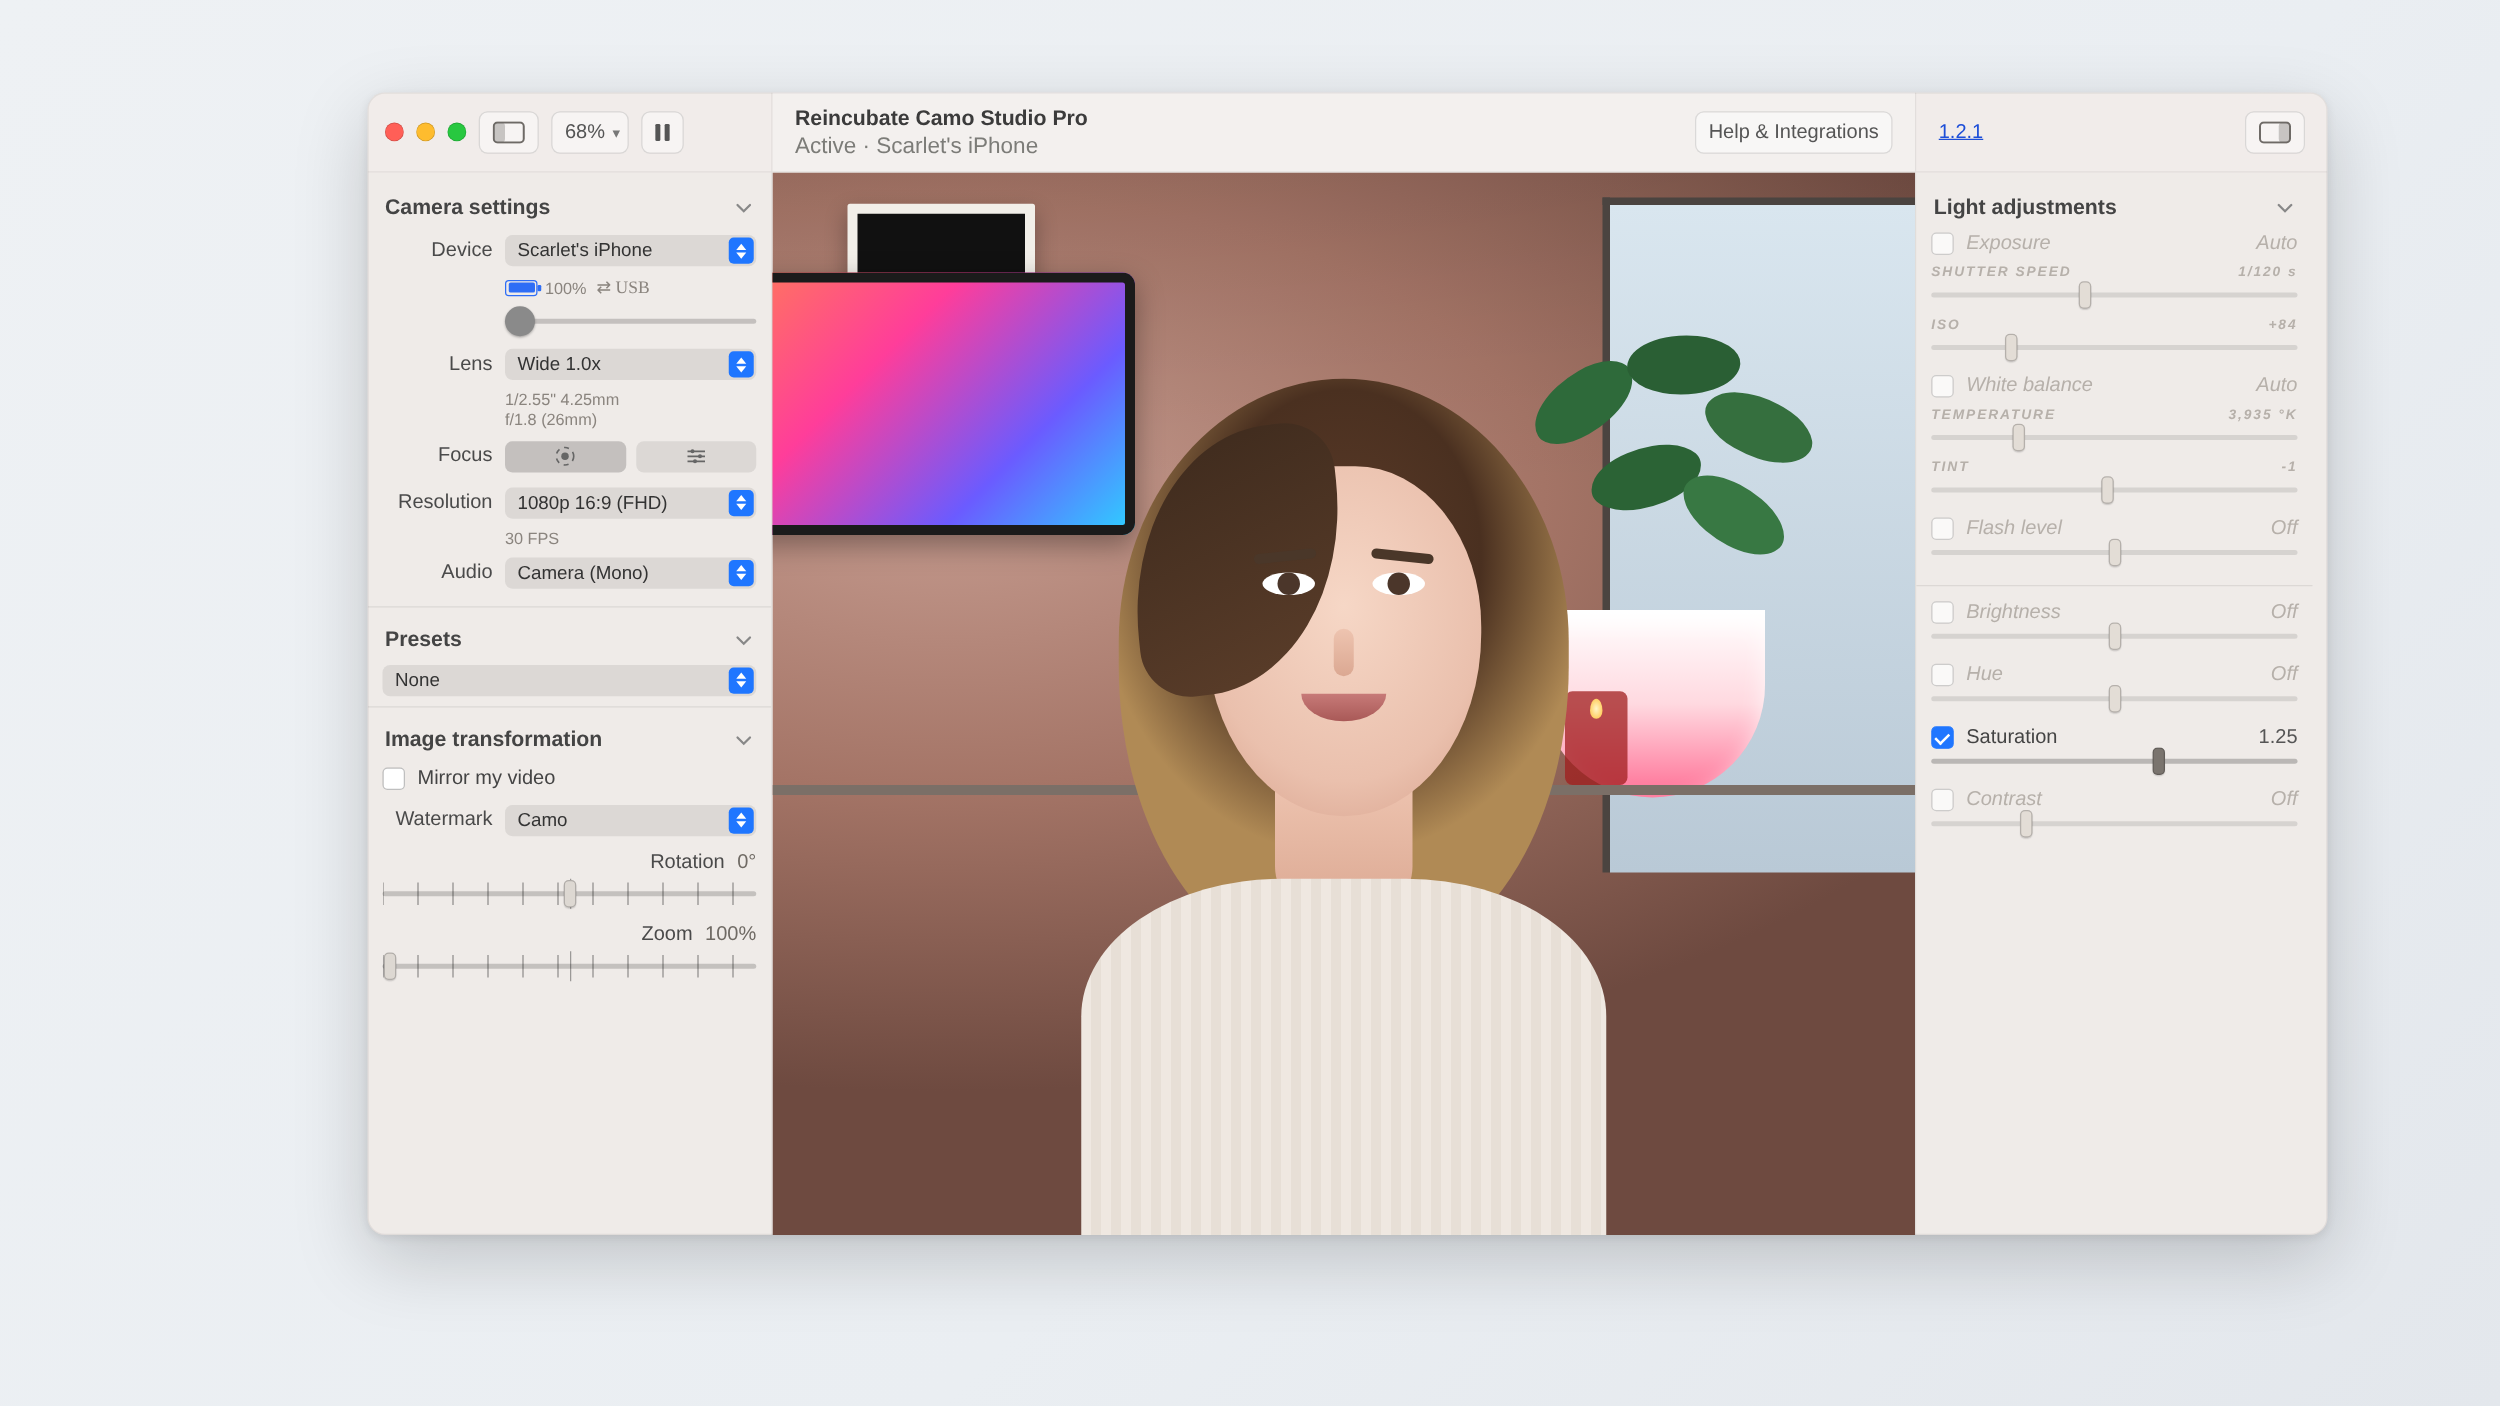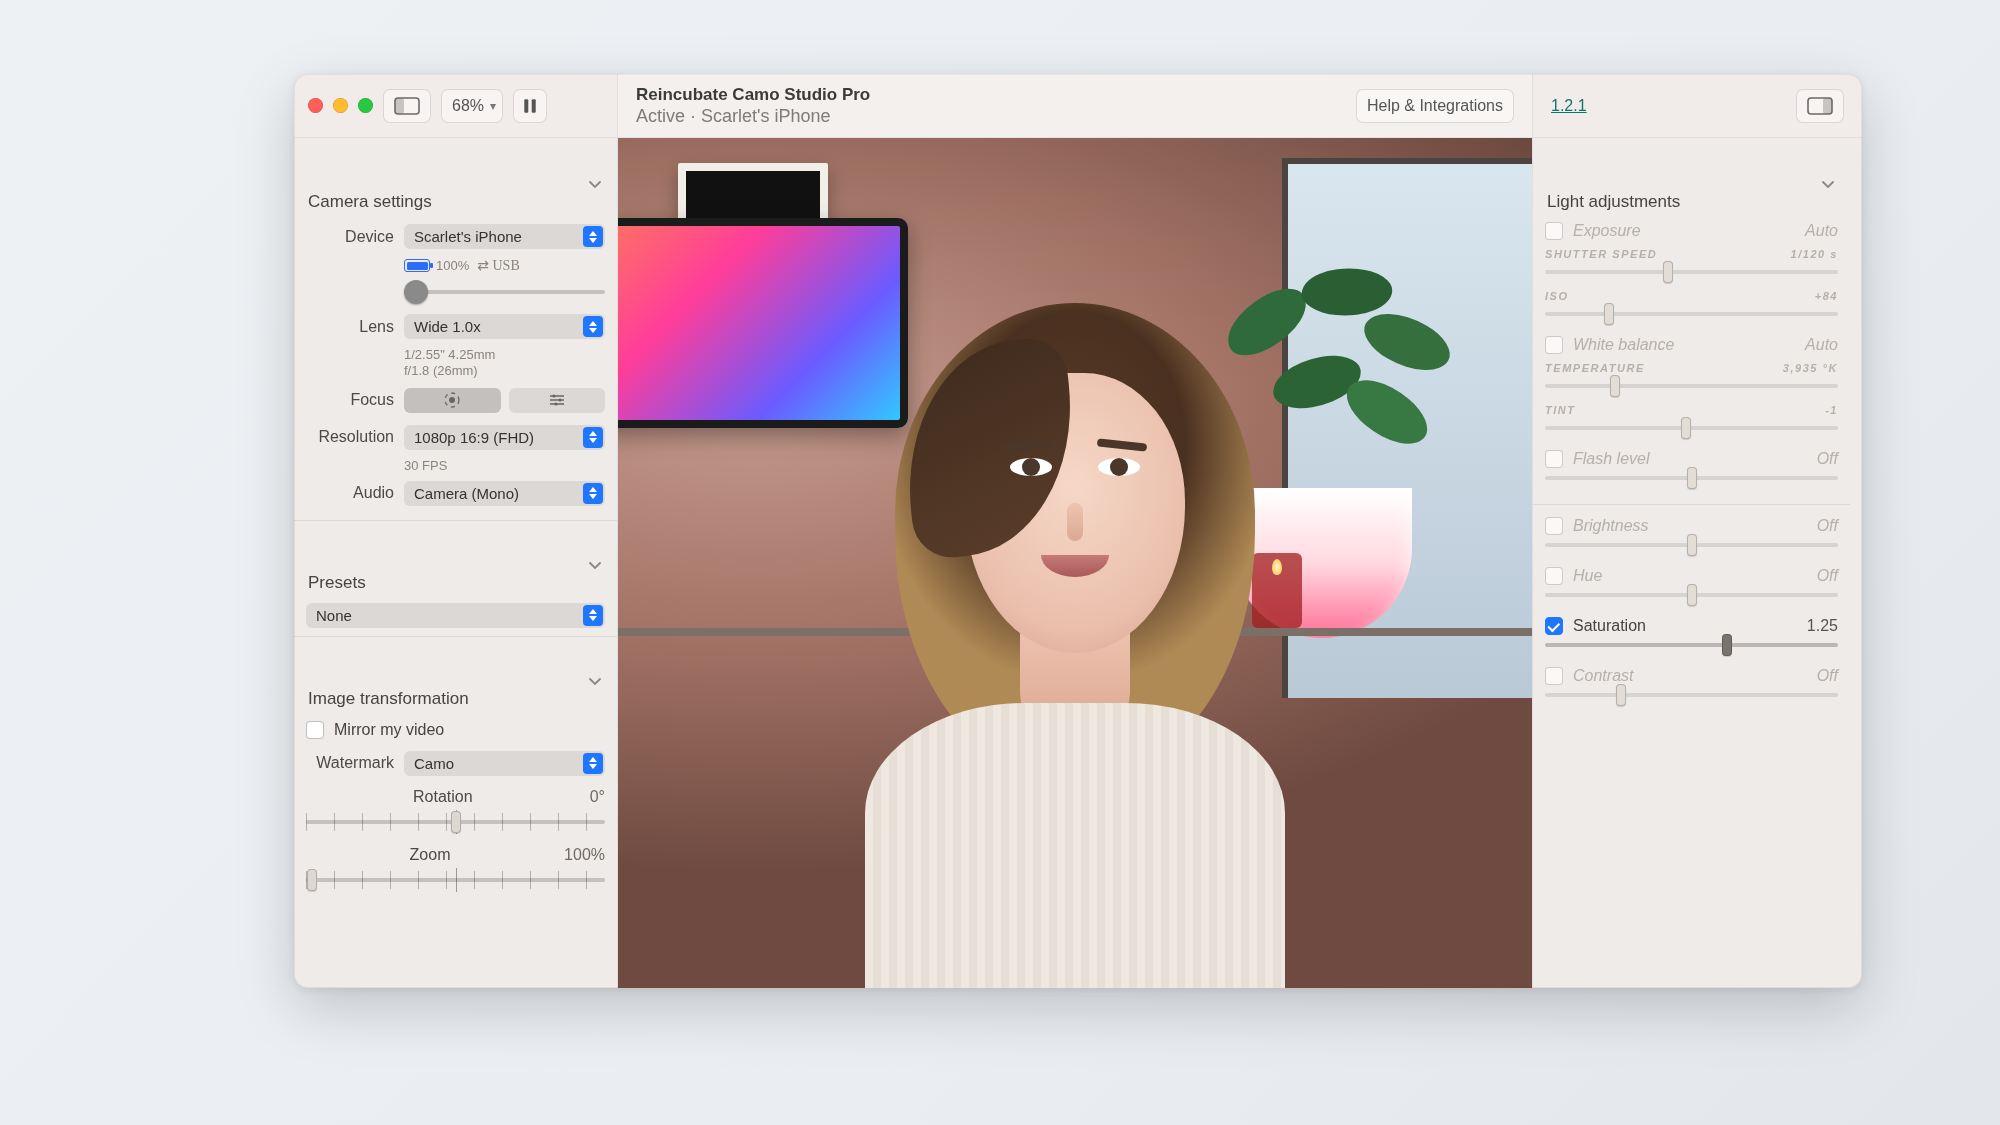--- a/index.html
+++ b/index.html
@@ -75,28 +75,28 @@
   .preview .brow.lb{left:calc(50% - 72px); transform:rotate(-6deg);} .preview .brow.rb{left:calc(50% + 22px); transform:rotate(6deg);}
   .preview .nose{position:absolute; left:50%; top:200px; width:16px; height:38px; transform:translateX(-50%); background:linear-gradient(#eec4b0,#dba892); border-radius:8px;}
   .preview .mouth{position:absolute; left:50%; top:252px; width:68px; height:22px; transform:translateX(-50%); background:linear-gradient(#c77a78,#a95957); border-radius:0 0 34px 34px/0 0 22px 22px;}
   .preview .neck{position:absolute; left:50%; top:320px; width:110px; height:110px; transform:translateX(-50%); background:linear-gradient(#eec4b0,#dba892); border-radius:0 0 40px 40px;}
   .preview .torso{position:absolute; left:50%; top:400px; width:420px; height:320px; transform:translateX(-50%); background:
       repeating-linear-gradient(90deg,#efe8e1 0 8px,#e7dfd6 8px 16px); border-radius:160px 160px 0 0/110px 110px 0 0;}
   .preview .hair-front{position:absolute; left:calc(50% - 170px); top:40px; width:170px; height:210px; background:linear-gradient(160deg,#3d2a1d,#5c3e2a); border-radius:120px 40px 120px 40px/160px 40px 160px 40px; transform:rotate(-6deg);}
 
   
   .section-h { display:flex; align-items:center; justify-content:space-between; padding:8px 2px 6px 2px; }
-  .section-h .title{ font-weight:400; color:#444; font-size:17px;margin-top:36px;}
+  .section-h .title{ font-weight:700; color:#444; font-size:17px;}
   .chevron{ width:16px; height:16px; color:#888;}
   .sep{ height:1px; background:rgba(0,0,0,.08); margin:8px -12px;}
 
   .row { display:grid; grid-template-columns: 88px 1fr; align-items:center; gap:10px; padding:6px 0;}
   .row .lbl{ text-align:right; font-size:16px; color:#4a4a4a;}
   .row .wide{ grid-column:2;}
-  .one-col .lbl{ text-align:center;}
+  .one-col .lbl{ text-align:right;}
   .row.one-col{ grid-template-columns: 1fr auto; }
 
   .select {
     position:relative; height:25px; border-radius:6px; background:rgba(0,0,0,.08);
     display:flex; align-items:center; padding:0 28px 0 10px; font-size:15px; color:#333;
   }
   .select .stepper{ position:absolute; right:2px; top:2px; bottom:2px; width:20px; background:#1f76ff; border-radius:4px; display:flex; flex-direction:column; align-items:center; justify-content:center; }
   .select .stepper::before, .select .stepper::after{ content:""; width:0;height:0;border-left:4px solid transparent;border-right:4px solid transparent;}
   .select .stepper::before{ border-bottom:5px solid #fff; margin-bottom:2px;}
   .select .stepper::after{ border-top:5px solid #fff;}
@@ -133,21 +133,21 @@
   .adj{ padding:4px 0 8px 0; }
   .adj-row{ display:flex; align-items:center; gap:10px;}
   .adj .name{ flex:1; font-size:16px; color:#555;}
   .adj .val{ font-size:16px; color:#888;}
   .adj.dim .name, .adj.dim .val, .adj.dim .sublabel{ color:#b6b0aa;font-style:italic;}
   .sublabel{ font-size:11px; letter-spacing:.14em; font-weight:700; color:#b6b0aa; display:flex; justify-content:space-between; margin:8px 0 2px;}
   .right-panel .slider .thumb{ background:#e3ddd6;}
   .right-panel .dim .slider .track{ background:rgba(0,0,0,.1);}
   .right-panel .dim .check{ opacity:.7;}
 
-  .ver{ font-size:16px; color:#0f766e;text-decoration:underline; }
+  .ver{ font-size:16px; color:#1d4ed8;text-decoration:underline; }
 
   .panel-toggle svg{ width:26px; height:18px; color:#6e6a66;}
 </style>
 </head>
 <body>
 
 <div class="window">
 
   <div class="topbar-left">
     <div class="traffic">

